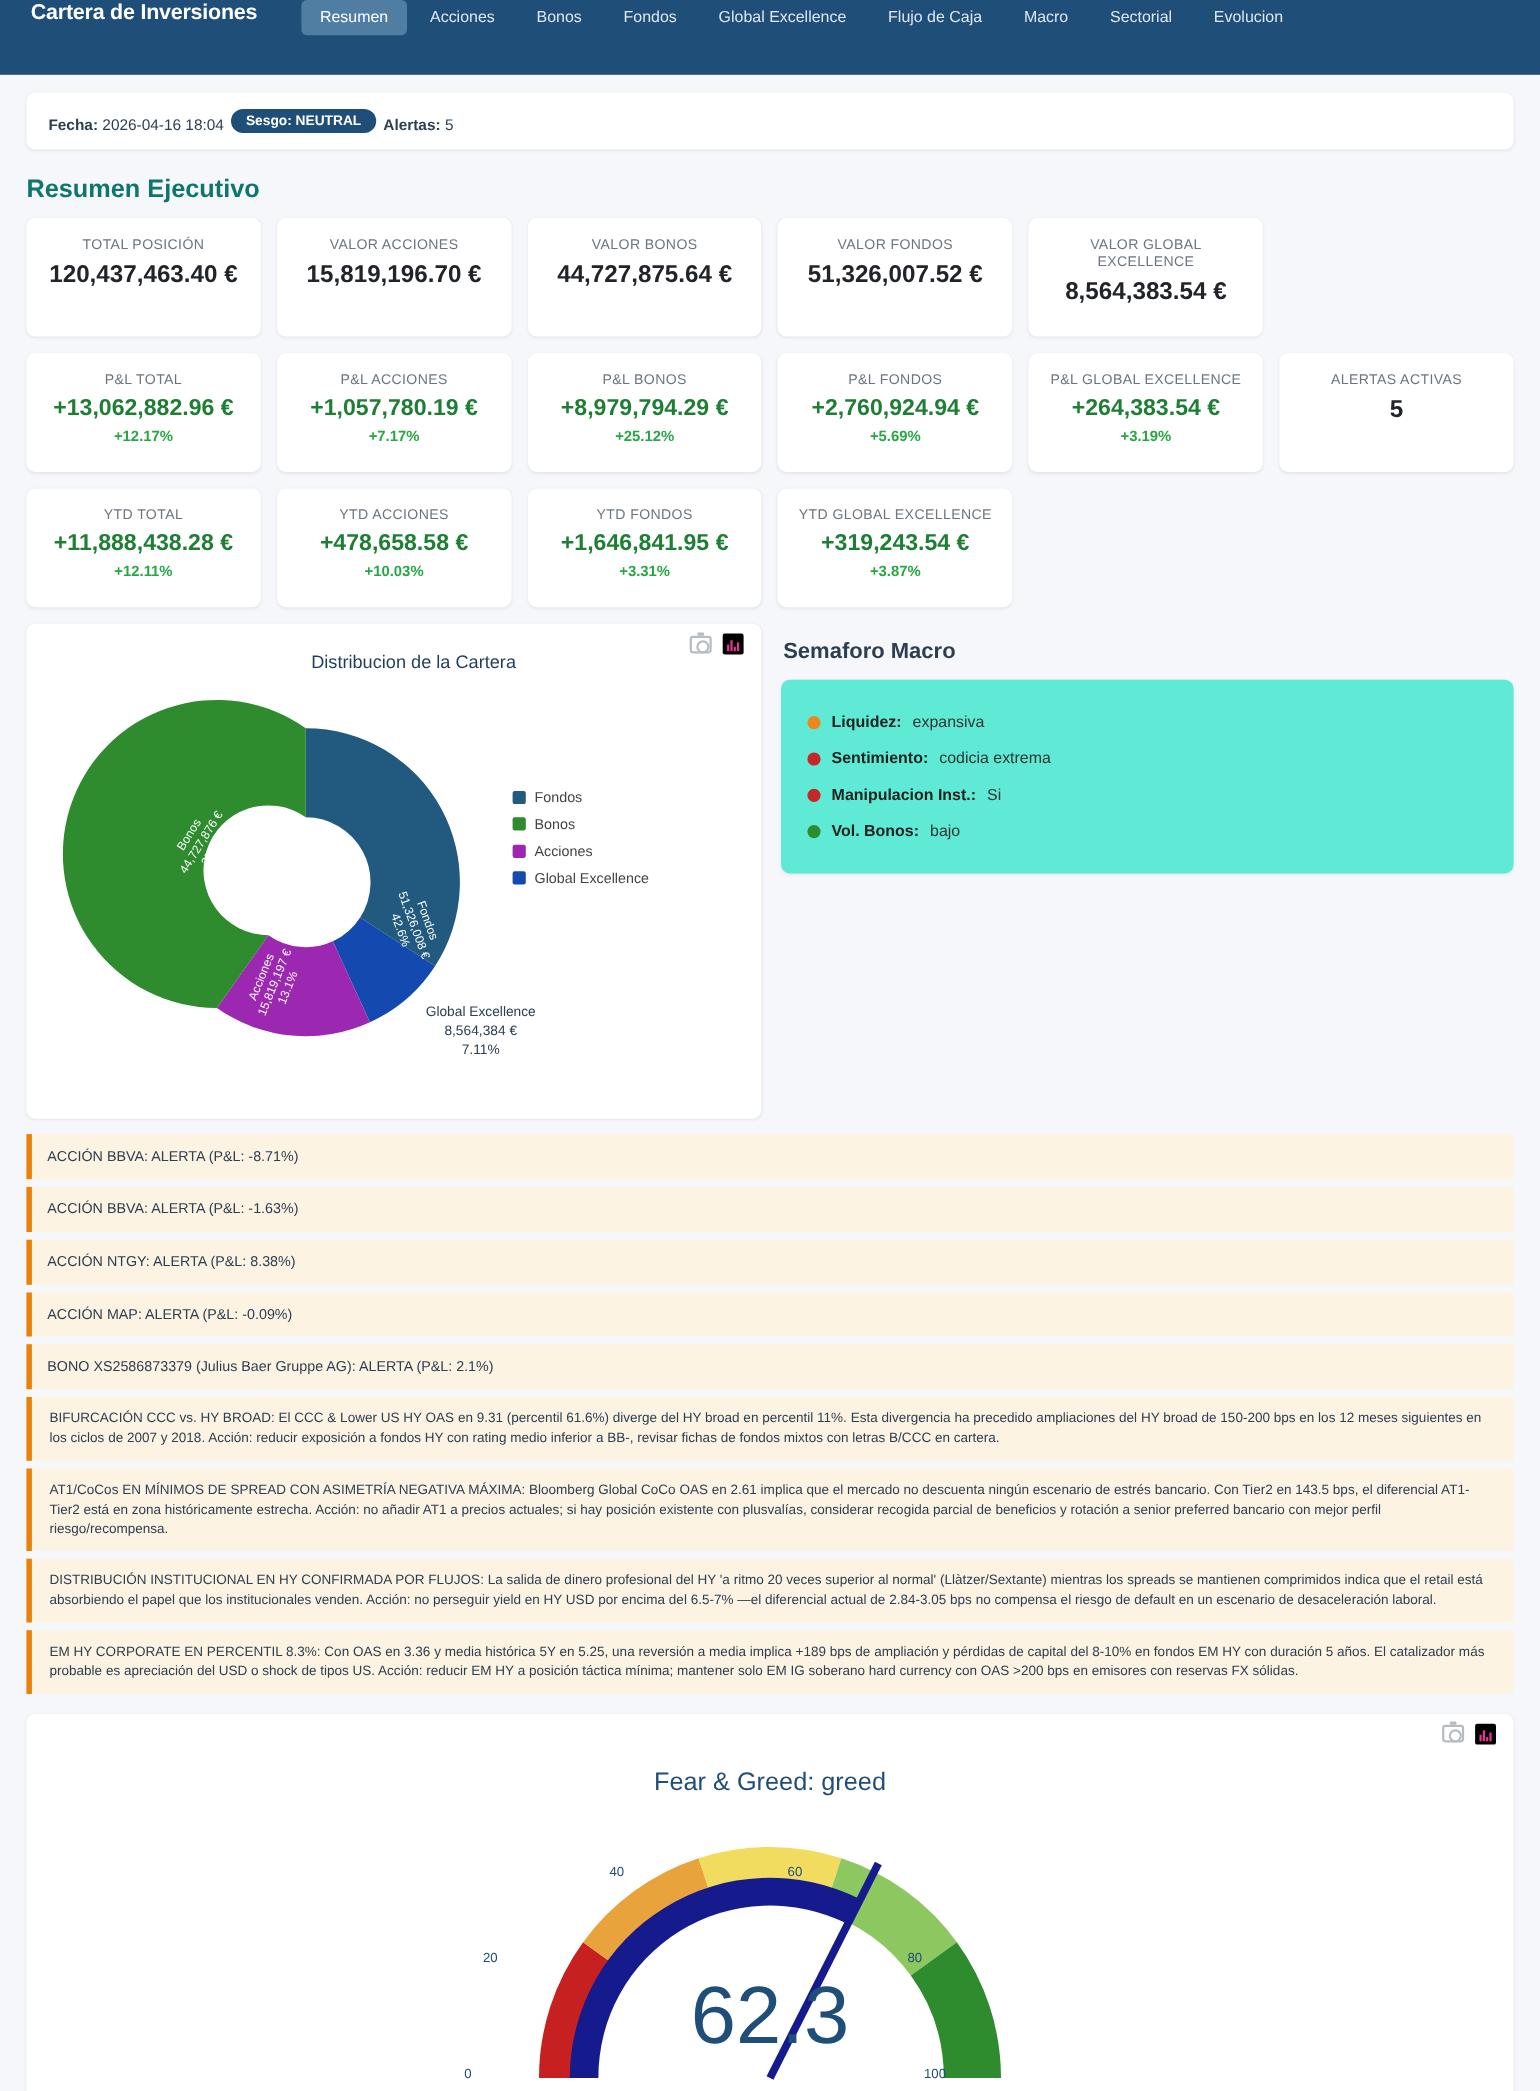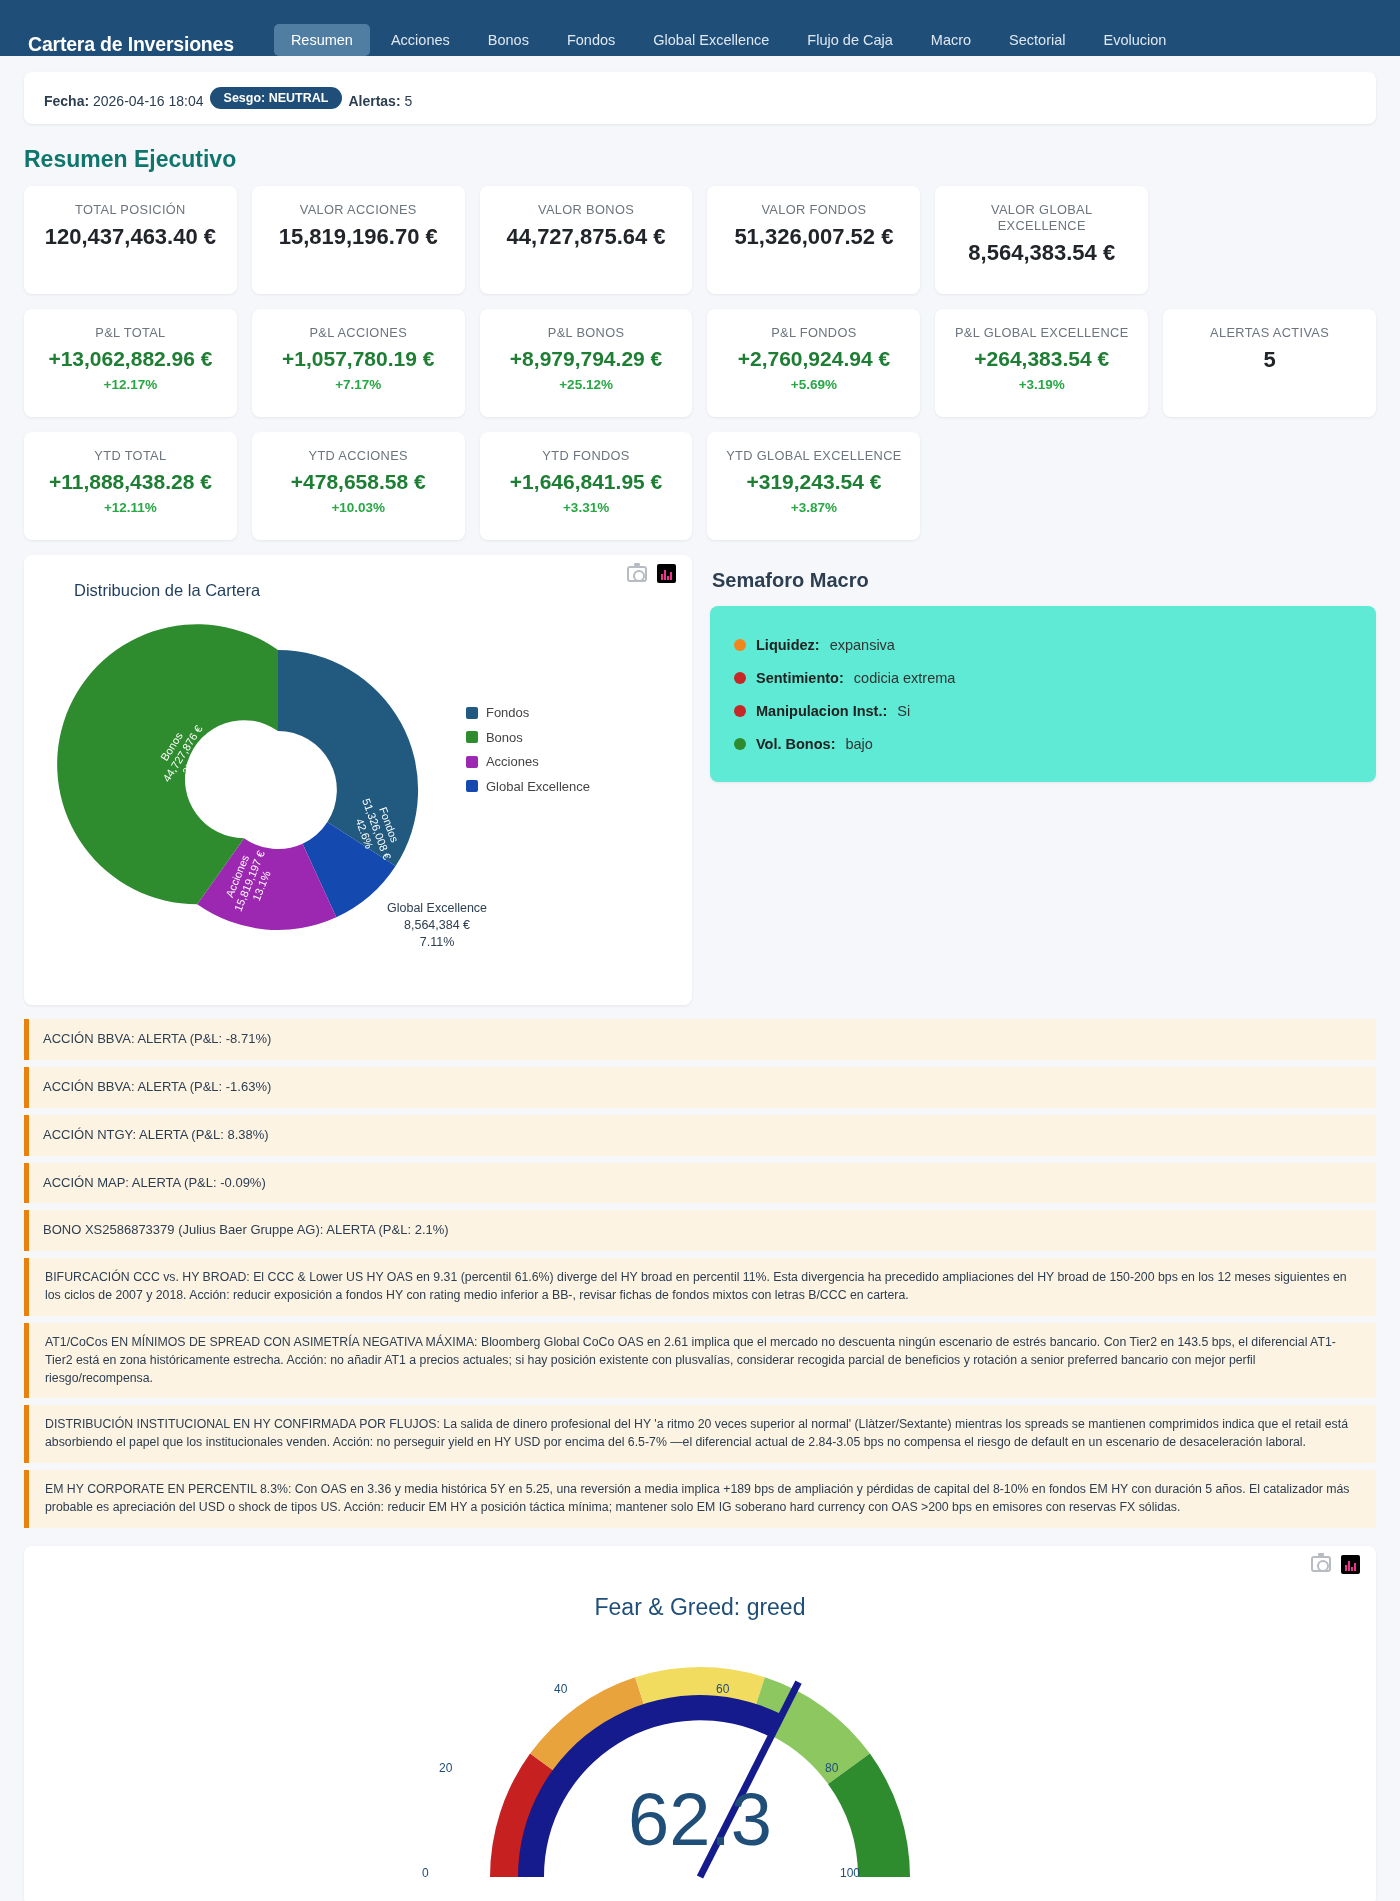--- a/index.html
+++ b/index.html
@@ -7,23 +7,23 @@
     width: 1400px;
     background: #f5f7fa;
     font-family: "Liberation Sans", sans-serif;
     color: #2c3e50;
   }
   body { width: 1400px; overflow-x: hidden; }
 
   
   .navbar {
     background: #1f4e79;
-    height: 56px;
+    height: 68px;
     display: flex;
-    align-items: flex-end;
+    align-items: flex-start;
     padding: 0 28px;
     gap: 0;
   }
   .brand {
     color: #ffffff;
     font-size: 19.5px;
     font-weight: bold;
     letter-spacing: -0.2px;
     margin-right: 40px;
     white-space: nowrap;
@@ -146,21 +146,21 @@
     content: ""; position: absolute; width: 6px; height: 3px;
     background: #b7bcc2; top: -5px; left: 5px; border-radius: 1px;
   }
   .tool-logo {
     width: 19px; height: 19px; background: #000000;
     border-radius: 2px; display: flex; align-items: flex-end;
     justify-content: center; gap: 1px; padding: 3px;
   }
   .tool-logo i { display:block; width:2px; background:#e8368f; }
   .chart-title {
-    color: #1f3d5c; font-size: 16.5px; padding: 14px 0 0 36px;
+    color: #1f3d5c; font-size: 16.5px; padding: 14px 0 0 36px; text-align: center;
   }
   .donut-wrap { position: relative; height: 380px; }
   .legend {
     position: absolute; right: 88px; top: 105px;
     display: flex; flex-direction: column; gap: 9.5px;
   }
   .legend-row { display: flex; align-items: center; gap: 8px; }
   .legend-sw { width: 12px; height: 12px; border-radius: 2px; }
   .legend-txt { font-size: 13px; color: #444; }
 

